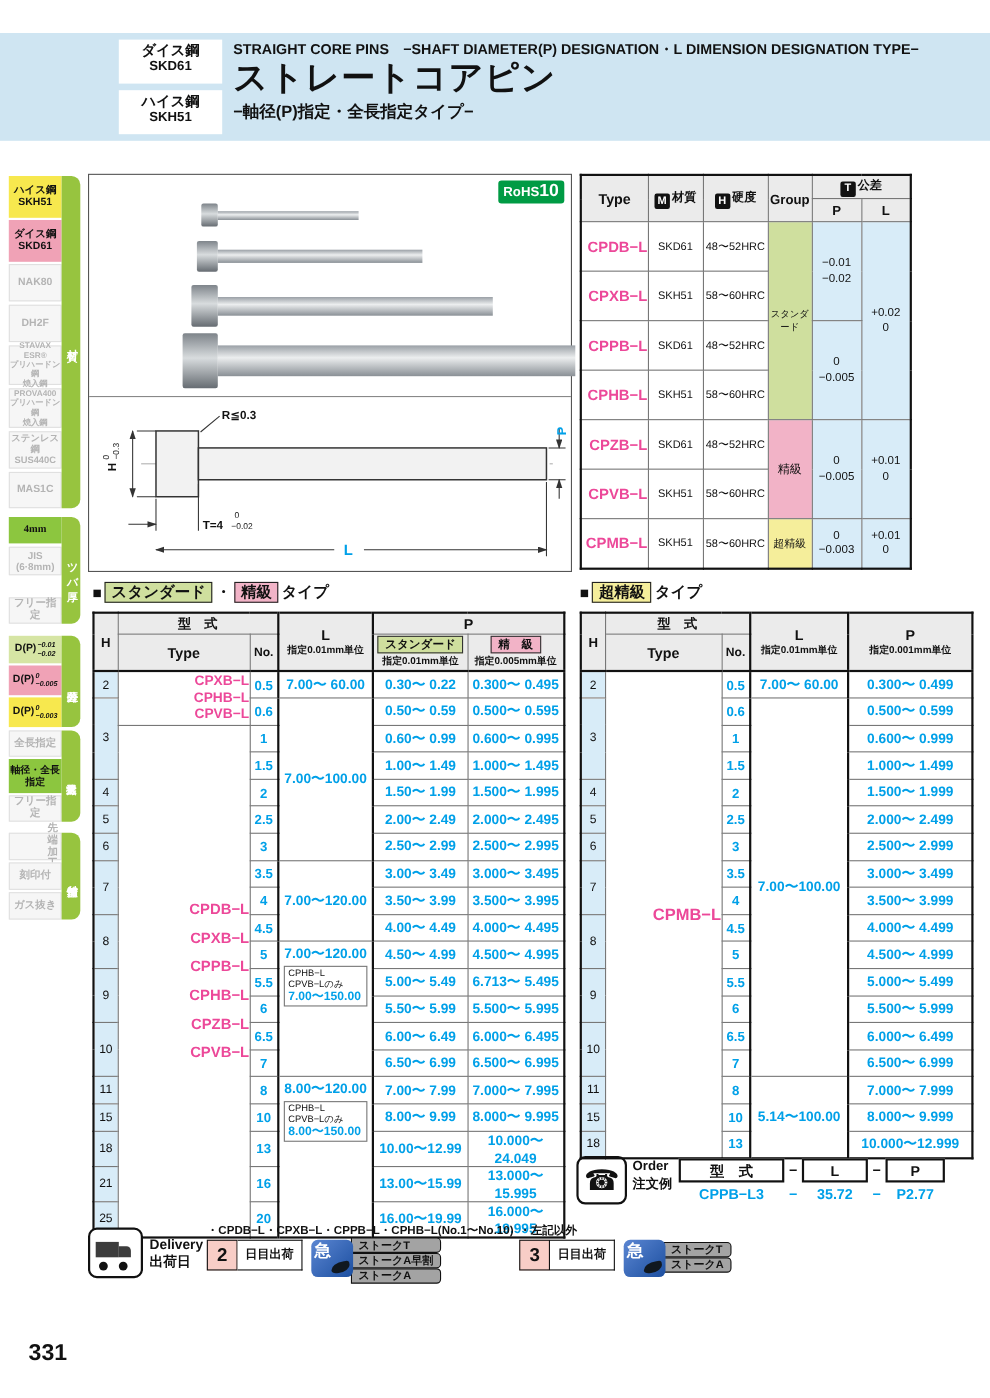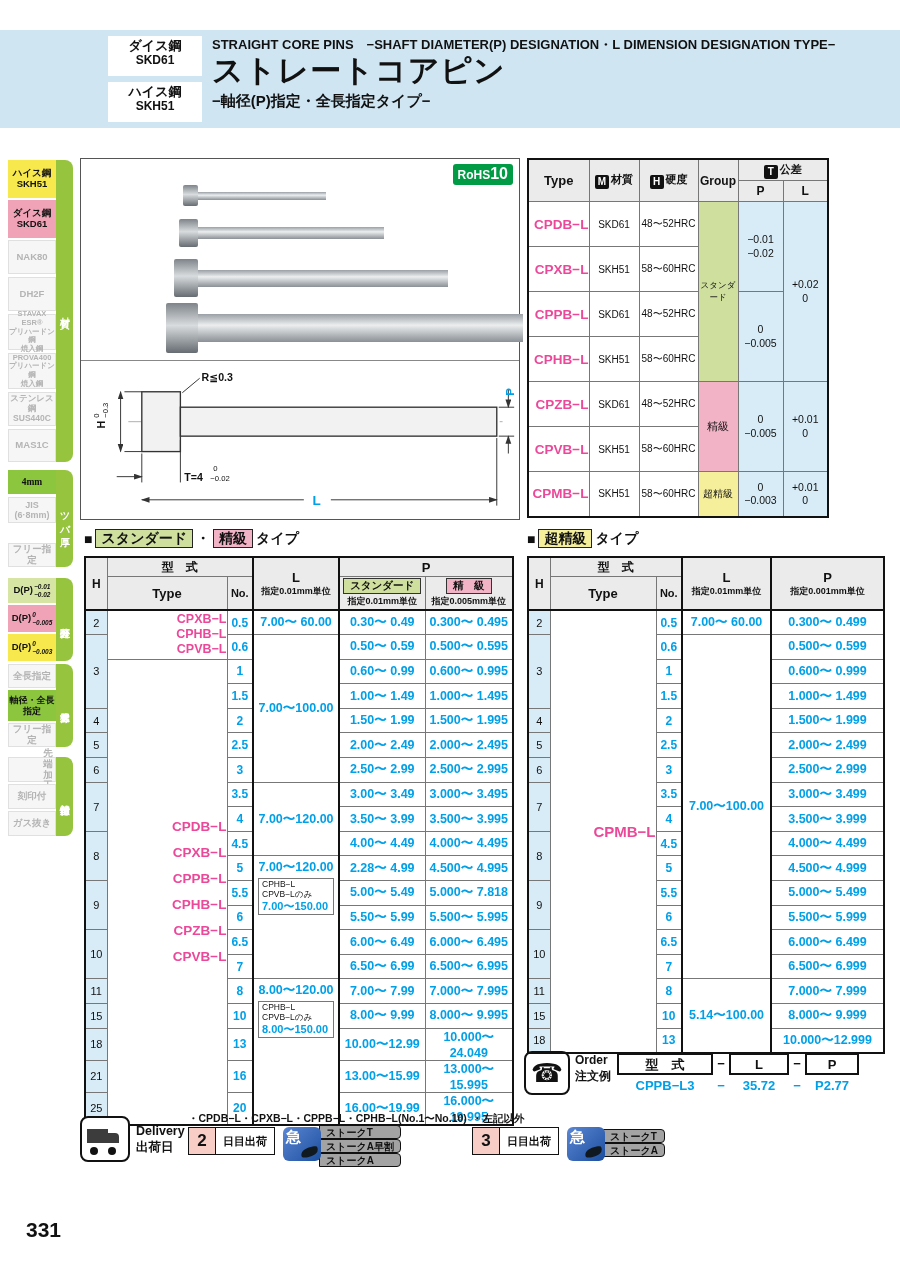--- a/index.html
+++ b/index.html
@@ -354,21 +354,21 @@
     </tr>
     <tr style="height:24.6px;">
       <td class="hc">2</td>
       <td rowspan="2" class="tc tc3">
             <div class="tline">CPXB−L</div>
             <div class="tline">CPHB−L</div>
             <div class="tline">CPVB−L</div>
           </td>
       <td class="nc">0.5</td>
       <td class="lc vb">7.00〜 60.00</td>
-      <td class="pc vb">0.30〜 0.49</td>
+      <td class="pc vb">0.30〜 0.22</td>
       <td class="pc">0.300〜 0.495</td>
     </tr>
     <tr style="height:24.6px;">
       <td rowspan="3" class="hc">3</td>
       <td class="nc">0.6</td>
       <td rowspan="6" class="lc vb">7.00〜100.00</td>
       <td class="pc vb">0.50〜 0.59</td>
       <td class="pc">0.500〜 0.595</td>
     </tr>
     <tr style="height:24.6px;">
@@ -428,28 +428,28 @@
     <tr style="height:24.6px;">
       <td class="nc">5</td>
       <td rowspan="5" class="lc vb" style="vertical-align:top;">
         <div class="ltop">7.00〜120.00</div>
         <div class="note">
           <div class="n1">CPHB−L</div>
           <div class="n1">CPVB−Lのみ</div>
           <div class="n3">7.00〜150.00</div>
         </div>
       </td>
-      <td class="pc vb">2.28〜 4.99</td>
+      <td class="pc vb">4.50〜 4.99</td>
       <td class="pc">4.500〜 4.995</td>
     </tr>
     <tr style="height:24.6px;">
       <td rowspan="2" class="hc">9</td>
       <td class="nc">5.5</td>
       <td class="pc vb">5.00〜 5.49</td>
-      <td class="pc">5.000〜 7.818</td>
+      <td class="pc">6.713〜 5.495</td>
     </tr>
     <tr style="height:24.6px;">
       <td class="nc">6</td>
       <td class="pc vb">5.50〜 5.99</td>
       <td class="pc">5.500〜 5.995</td>
     </tr>
     <tr style="height:24.6px;">
       <td rowspan="2" class="hc">10</td>
       <td class="nc">6.5</td>
       <td class="pc vb">6.00〜 6.49</td>

